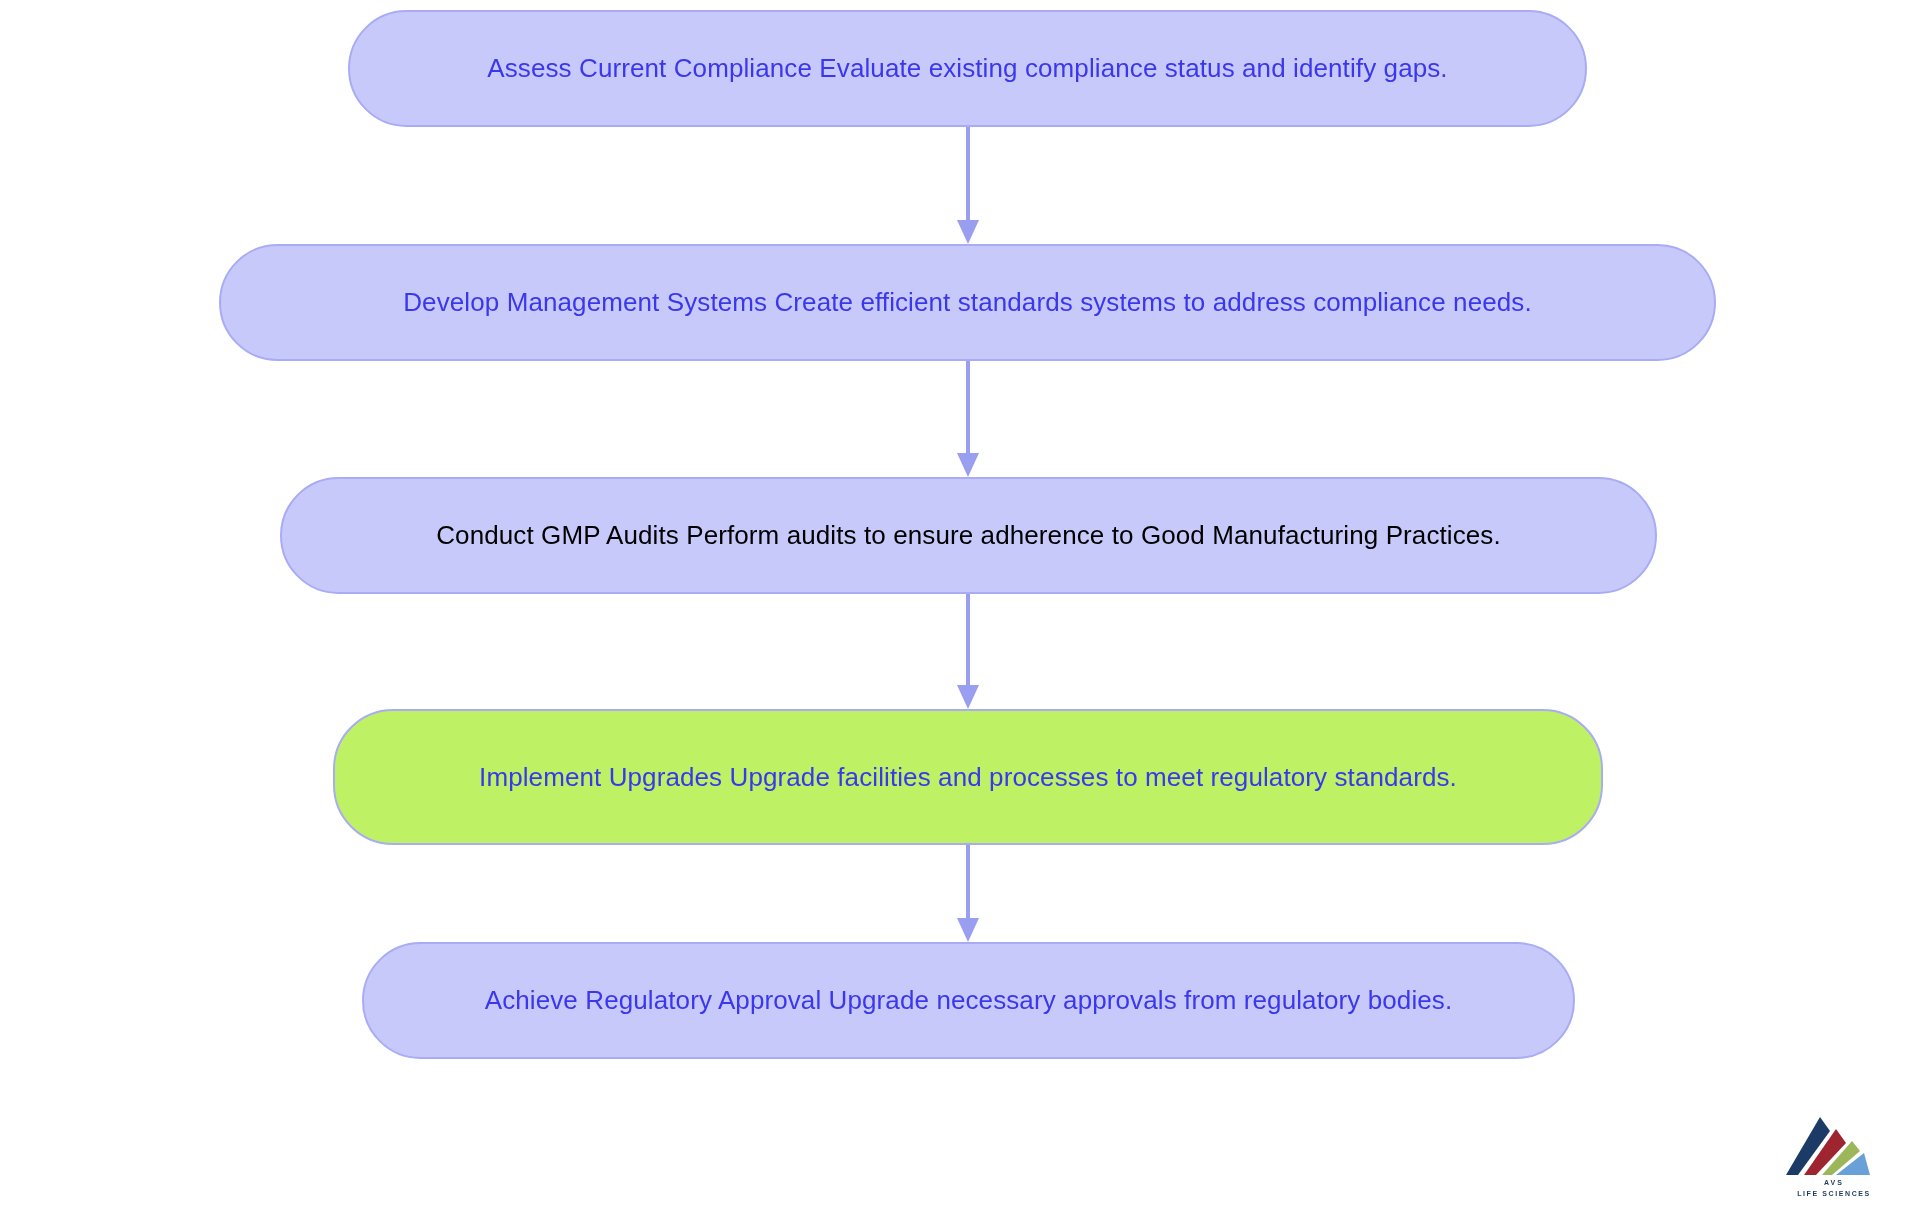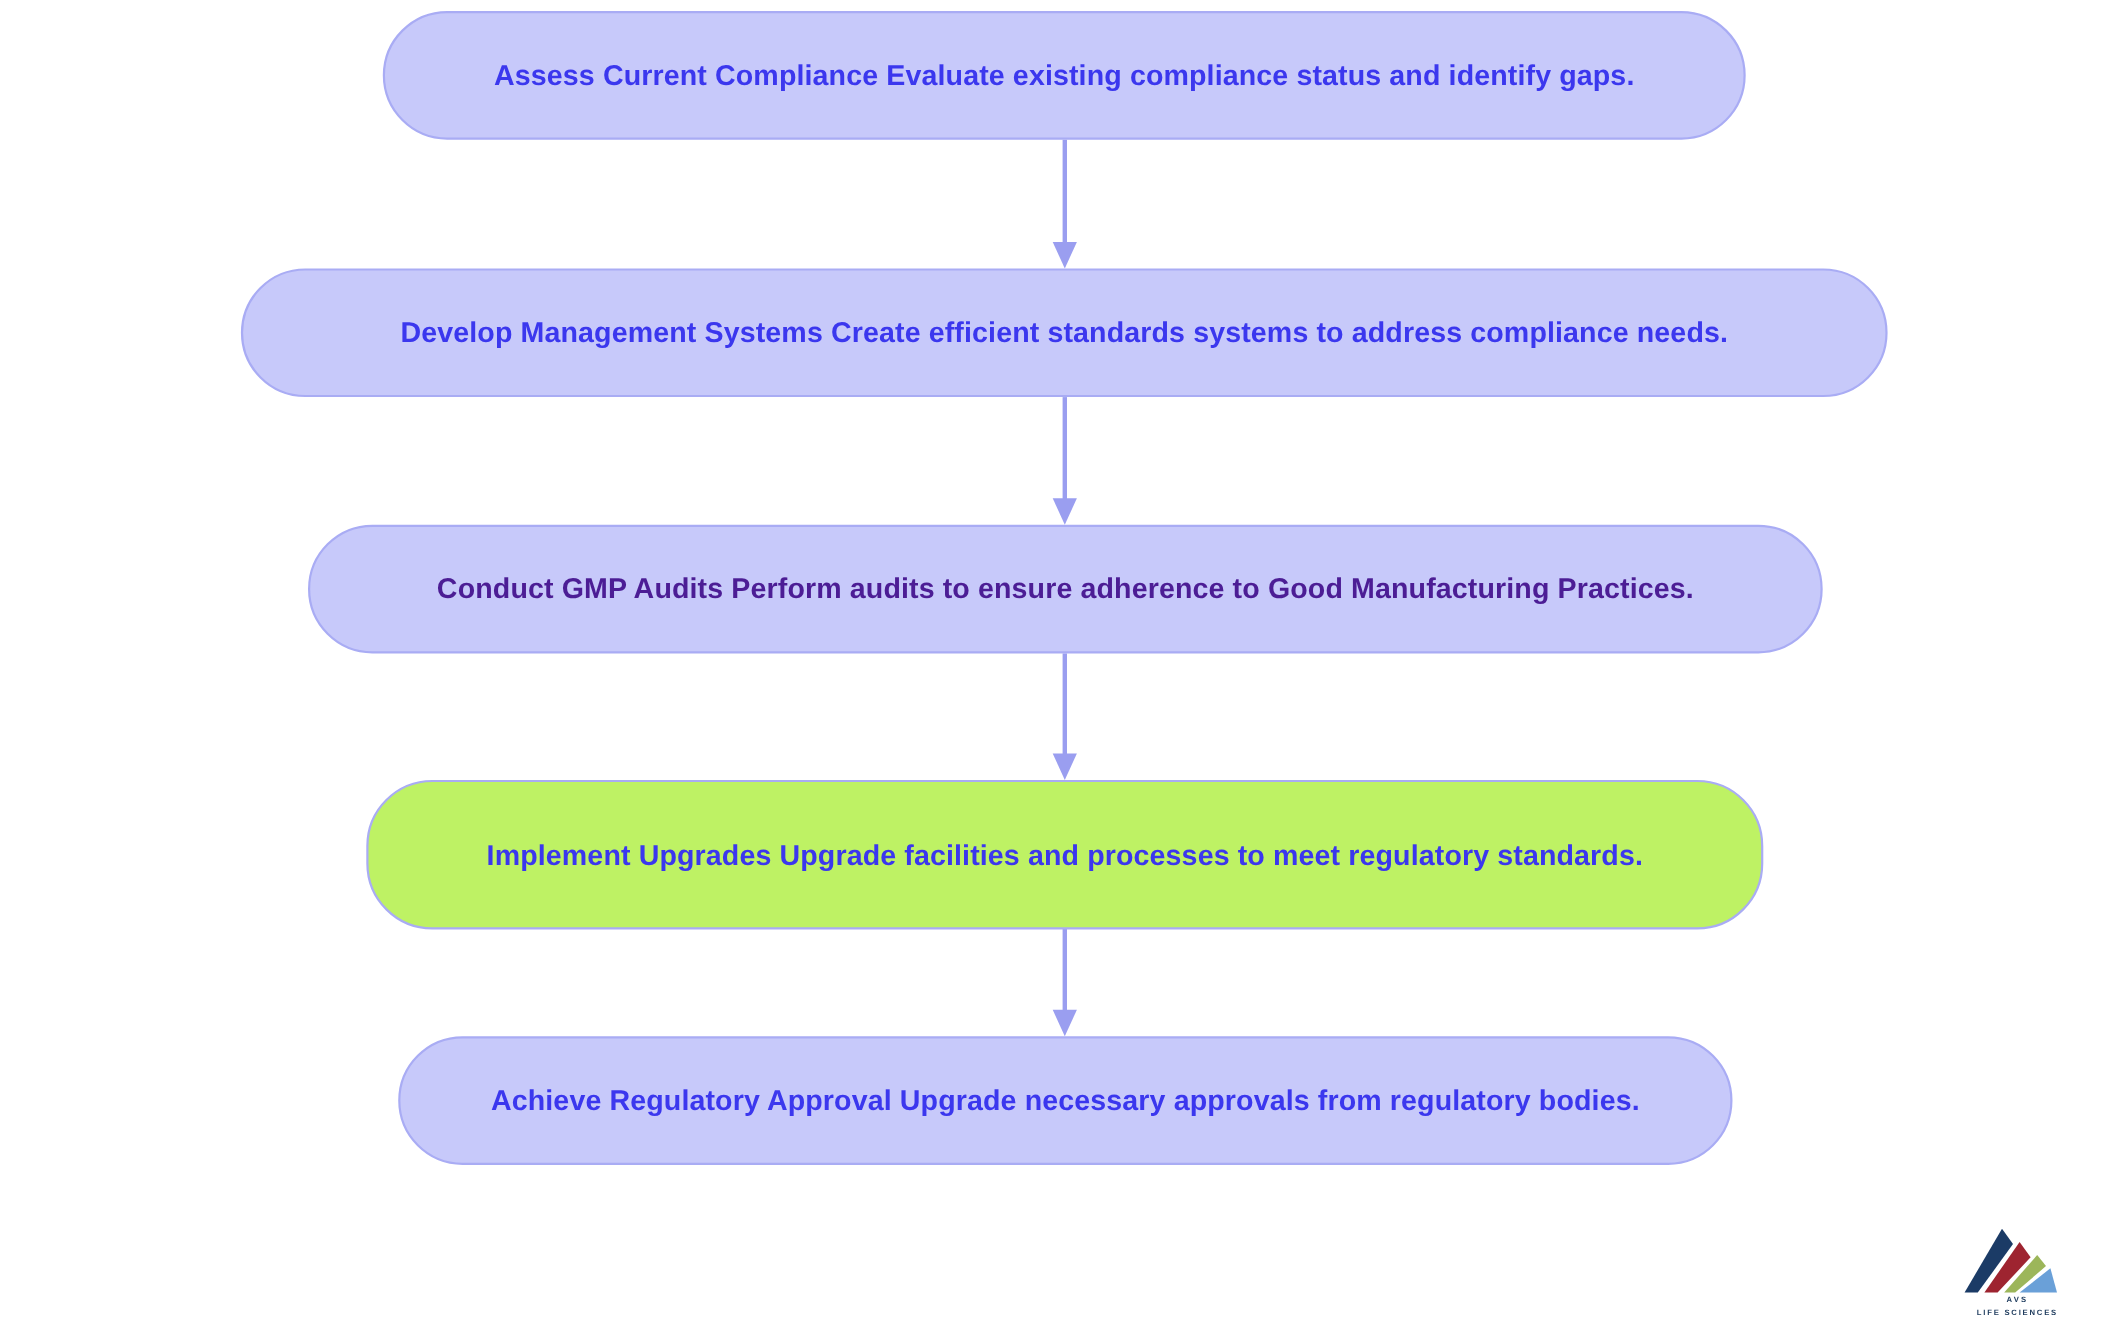--- a/index.html
+++ b/index.html
@@ -27,21 +27,21 @@
     box-sizing: border-box;
     background: #c7c9fa;
     border: 2px solid #14532d;
     border-radius: 60px;
     display: flex;
     align-items: center;
     justify-content: center;
     text-align: right;
     color: #3b37ee;
     font-size: 26px;
-    font-weight: 700;
+    font-weight: 400;
     letter-spacing: 0.1px;
     line-height: 1.25;
     padding: 0 34px;
     white-space: nowrap;
   }
 
   .flow-connector {
     position: absolute;
     width: 0;
     height: 0;
@@ -104,21 +104,21 @@
     <div class="flow-connector" style="left: 966px; top: 594px;">
       <div class="connector-line" style="height: 93px; background: rgb(154, 158, 240);"></div>
       <div class="connector-head" style="top: 91px; border-top-color: rgb(154, 158, 240);"></div>
     </div>
     <div class="flow-connector" style="left: 966px; top: 826px;">
       <div class="connector-line" style="height: 94px; background: rgb(154, 158, 240);"></div>
       <div class="connector-head" style="top: 92px; border-top-color: rgb(154, 158, 240);"></div>
     </div>
     <div class="flow-node" style="left: 348px; top: 10px; width: 1239px; height: 117px; background: rgb(199, 201, 250); border-color: rgb(169, 172, 244); color: rgb(59, 55, 238); font-size: 26px;">Assess Current Compliance Evaluate existing compliance status and identify gaps.</div>
     <div class="flow-node" style="left: 219px; top: 244px; width: 1497px; height: 117px; background: rgb(199, 201, 250); border-color: rgb(169, 172, 244); color: rgb(59, 55, 238); font-size: 26px;">Develop Management Systems Create efficient standards systems to address compliance needs.</div>
-    <div class="flow-node" style="left: 280px; top: 477px; width: 1377px; height: 117px; background: rgb(199, 201, 250); border-color: rgb(169, 172, 244); color: #4c1d95; font-size: 26px;">Conduct GMP Audits Perform audits to ensure adherence to Good Manufacturing Practices.</div>
+    <div class="flow-node" style="left: 280px; top: 477px; width: 1377px; height: 117px; background: rgb(199, 201, 250); border-color: rgb(169, 172, 244); color: #000000; font-size: 26px;">Conduct GMP Audits Perform audits to ensure adherence to Good Manufacturing Practices.</div>
     <div class="flow-node" style="left: 333px; top: 709px; width: 1270px; height: 136px; background: #bef264; border-color: rgb(169, 172, 244); color: rgb(59, 55, 238); font-size: 26px;">Implement Upgrades Upgrade facilities and processes to meet regulatory standards.</div>
     <div class="flow-node" style="left: 362px; top: 942px; width: 1213px; height: 117px; background: rgb(199, 201, 250); border-color: rgb(169, 172, 244); color: rgb(59, 55, 238); font-size: 26px;">Achieve Regulatory Approval Upgrade necessary approvals from regulatory bodies.</div>
     <div id="brand-logo">
       <svg width="120" height="72" viewBox="0 0 120 72" xmlns="http://www.w3.org/2000/svg">
         <polygon points="12,66 46,8 56,22 24,66" fill="#1b3b66"></polygon>
         <polygon points="30,66 62,20 72,34 42,66" fill="#9e2430"></polygon>
         <polygon points="48,66 78,32 86,42 58,66" fill="#9cb65a"></polygon>
         <polygon points="62,66 90,44 96,66" fill="#6aa0d8"></polygon>
       </svg>
       <div class="brand-wordmark">

